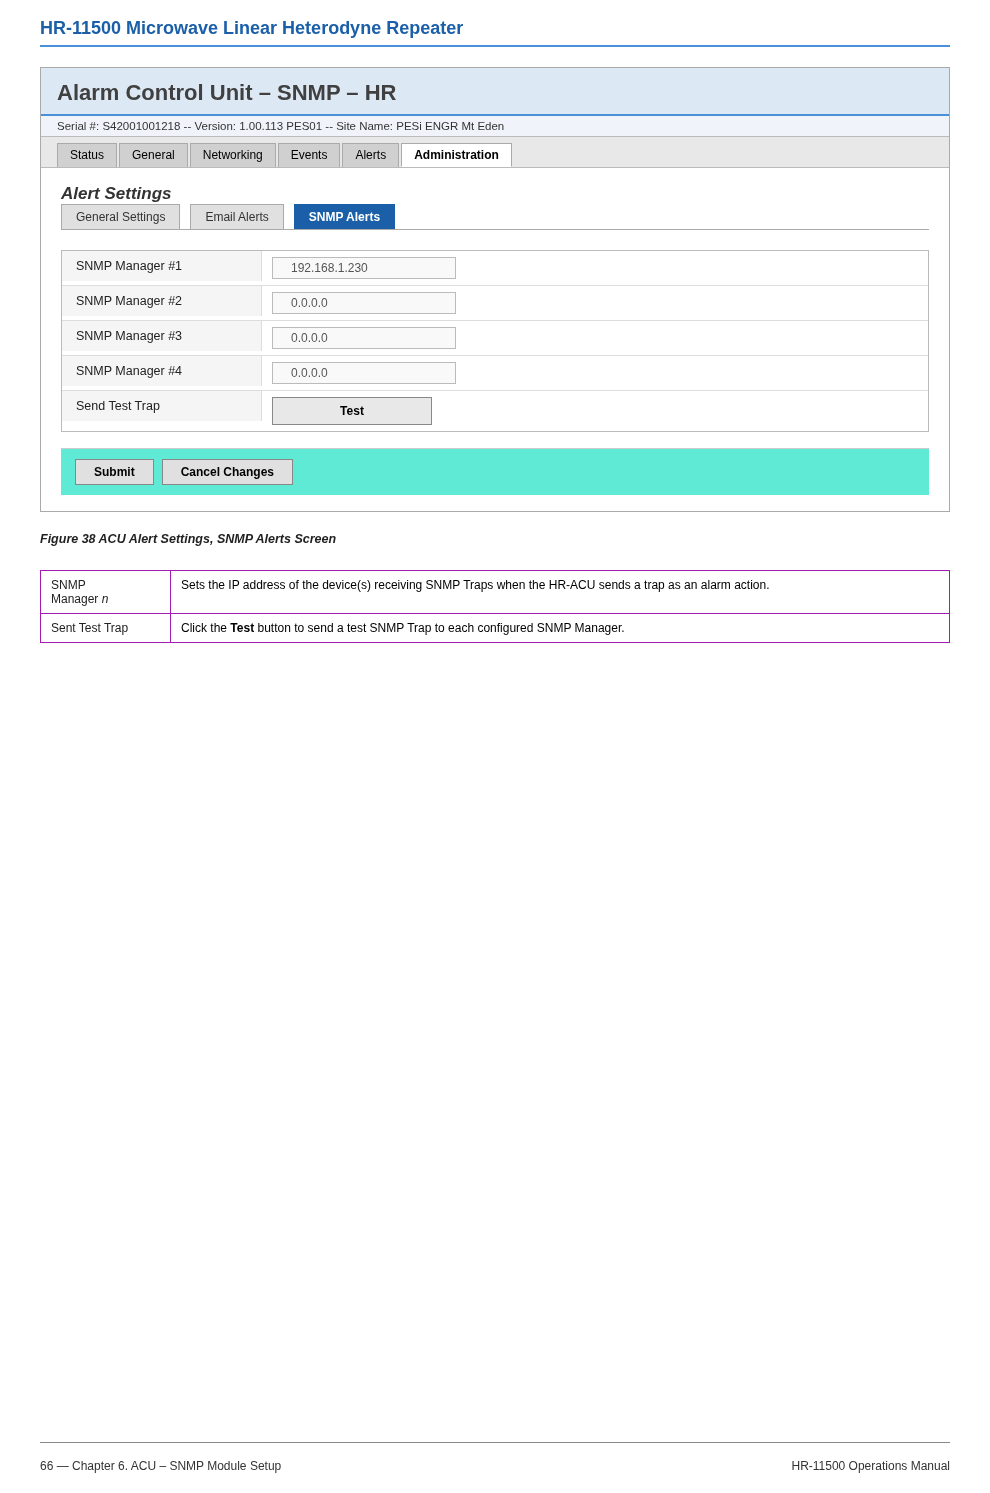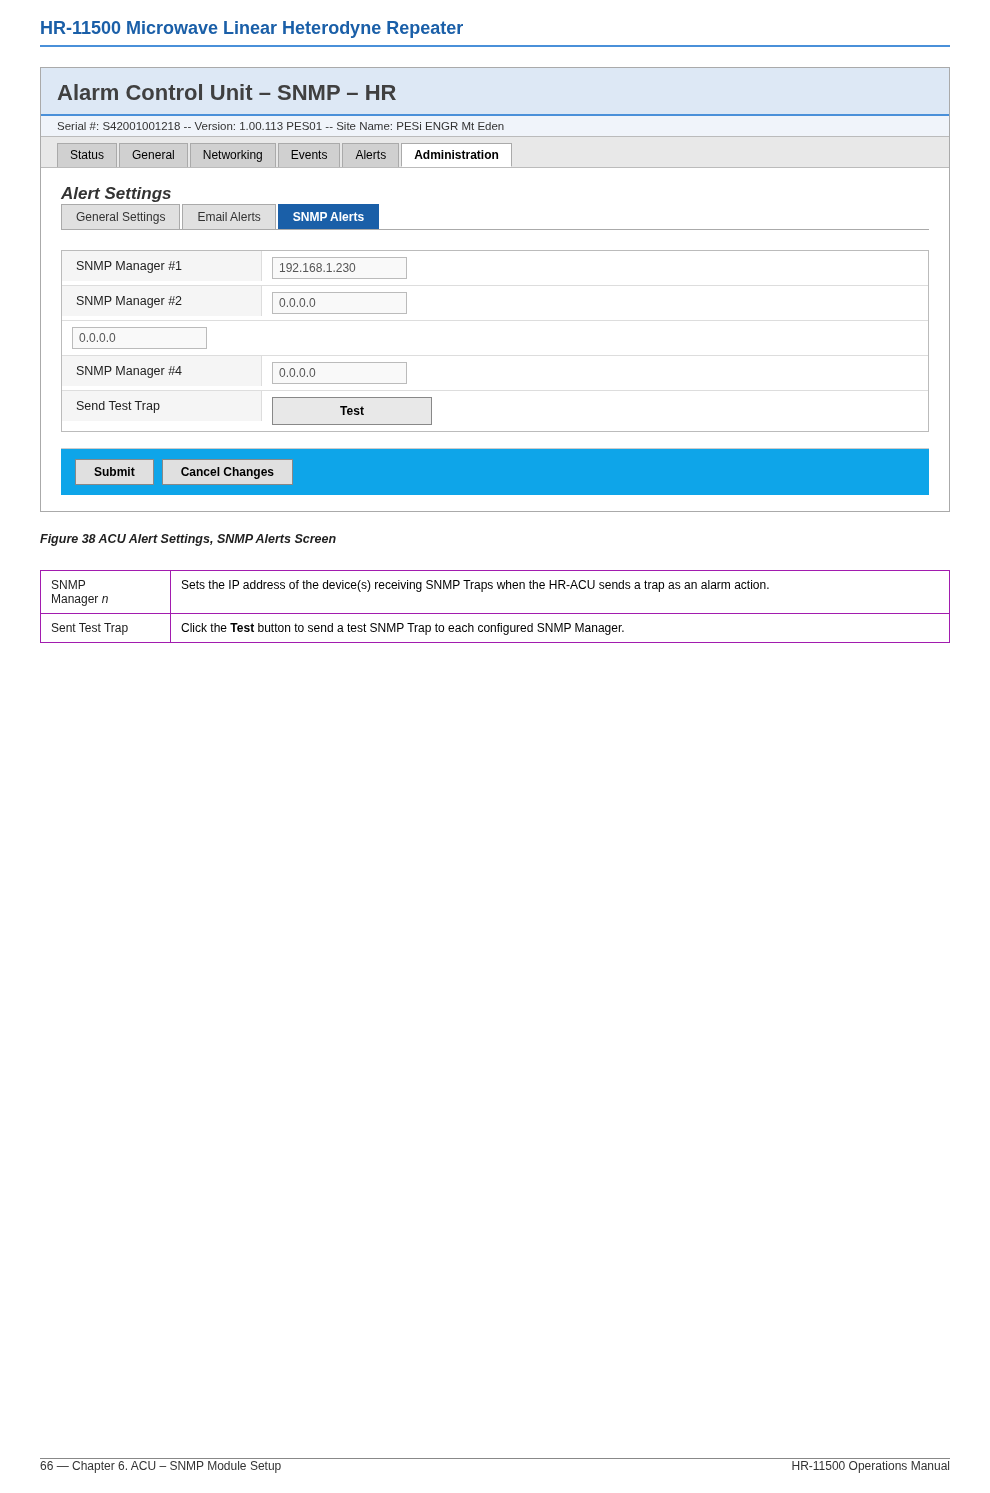--- a/index.html
+++ b/index.html
@@ -87,21 +87,21 @@
     .section-title {
       font-size: 17px;
       font-style: italic;
       font-weight: bold;
       color: #333;
     }
 
     
     .sub-tabs {
       display: flex;
-      gap: 2px;
+      gap: 10px;
       margin-bottom: 20px;
       border-bottom: 1px solid #aaa;
       padding-bottom: 0;
     }
     .sub-tab {
       padding: 5px 14px;
       background: #e0e0e0;
       border: 1px solid #aaa;
       border-bottom: none;
       cursor: pointer;
@@ -133,22 +133,22 @@
       color: #222;
       background: #f5f5f5;
       border-right: 1px solid #ddd;
       flex-shrink: 0;
     }
     .form-field {
       padding: 6px 10px;
       flex: 1;
     }
     .form-input {
-      width: 135px;
-      padding: 3px 6px;
+      width: 184px;
+      padding: 3px 18px;
       border: 1px solid #bbb;
       font-size: 12px;
       background: #f9f9f9;
       color: #555;
     }
 
     .btn {
       padding: 5px 18px;
       border: 1px solid #888;
       cursor: pointer;
@@ -165,21 +165,21 @@
       background: #e0e0e0;
     }
     .btn-cancel {
       background: #e0e0e0;
     }
 
     .action-row {
       display: flex;
       gap: 8px;
       padding: 10px 14px;
-      background: #0ea5e9;
+      background: #5eead4;
       border-top: 1px solid #ccc;
     }
 
     
     .figure-caption {
       font-size: 12.5px;
       font-style: italic;
       font-weight: bold;
       margin-bottom: 24px;
       color: #222;
@@ -217,21 +217,21 @@
 
     
     .page-footer {
       position: absolute;
       bottom: 20px;
       left: 40px;
       right: 40px;
       border-top: 1px solid #888;
       display: flex;
       justify-content: space-between;
-      padding-top: 0;
+      padding-top: 16px;
       font-size: 12px;
       color: #333;
     }
   </style>
 </head>
 <body>
 
 <div class="page-wrapper">
 
   <div class="page-header">
@@ -277,20 +277,21 @@
         </div>
 
         <div class="form-row">
           <div class="form-label">SNMP Manager #2</div>
           <div class="form-field">
             <input class="form-input" type="text" value="0.0.0.0" style="">
           </div>
         </div>
 
         <div class="form-row">
+          <div class="form-label">SNMP Manager #3</div>
           <div class="form-field">
             <input class="form-input" type="text" value="0.0.0.0" style="">
           </div>
         </div>
 
         <div class="form-row">
           <div class="form-label">SNMP Manager #4</div>
           <div class="form-field">
             <input class="form-input" type="text" value="0.0.0.0" style="">
           </div>

